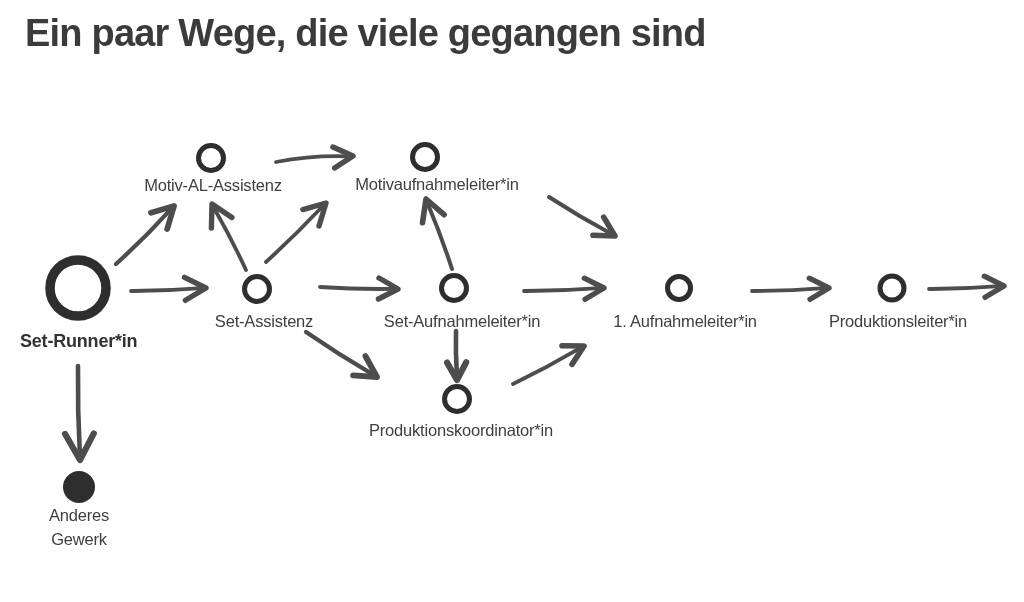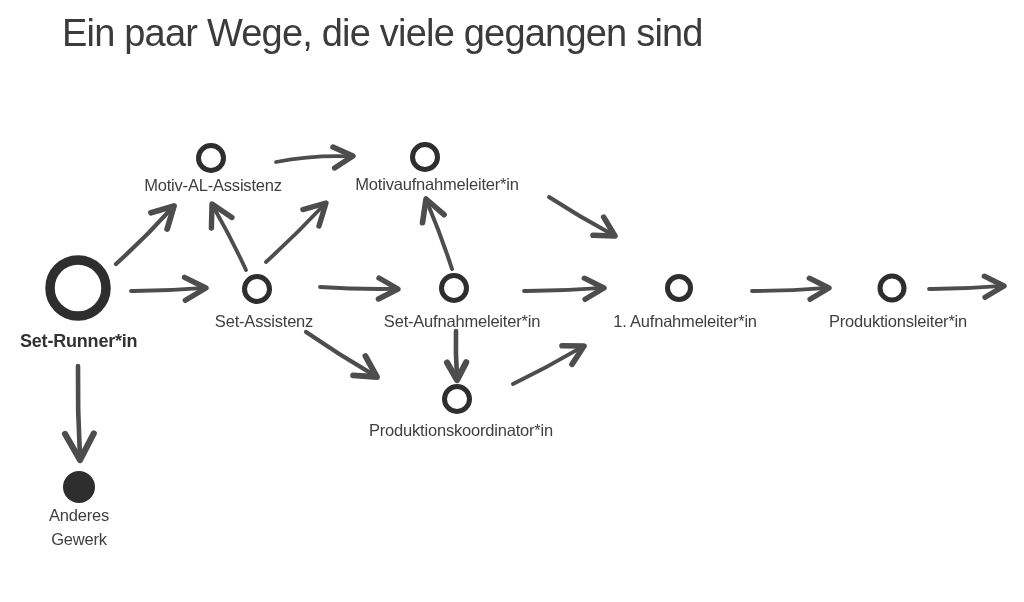--- a/index.html
+++ b/index.html
@@ -14,25 +14,24 @@
   body{
     background:var(--bg);
     font-family:"Liberation Sans", sans-serif;
     position:relative;
   }
   .page-title{
     position:absolute;
     left:25px;
     top:12px;
     font-size:38px;
-    font-weight:400;
+    font-weight:700;
     letter-spacing:-0.8px;
     color:var(--title);
     white-space:nowrap;
-    margin-left:37px;
   }
   svg.diagram{
     position:absolute;
     left:0;top:0;
     width:1024px;height:602px;
   }
   .node-circle{fill:none;stroke:var(--ink);}
   .node-dot{fill:var(--ink);stroke:none;}
   .node-label{
     fill:var(--text);

